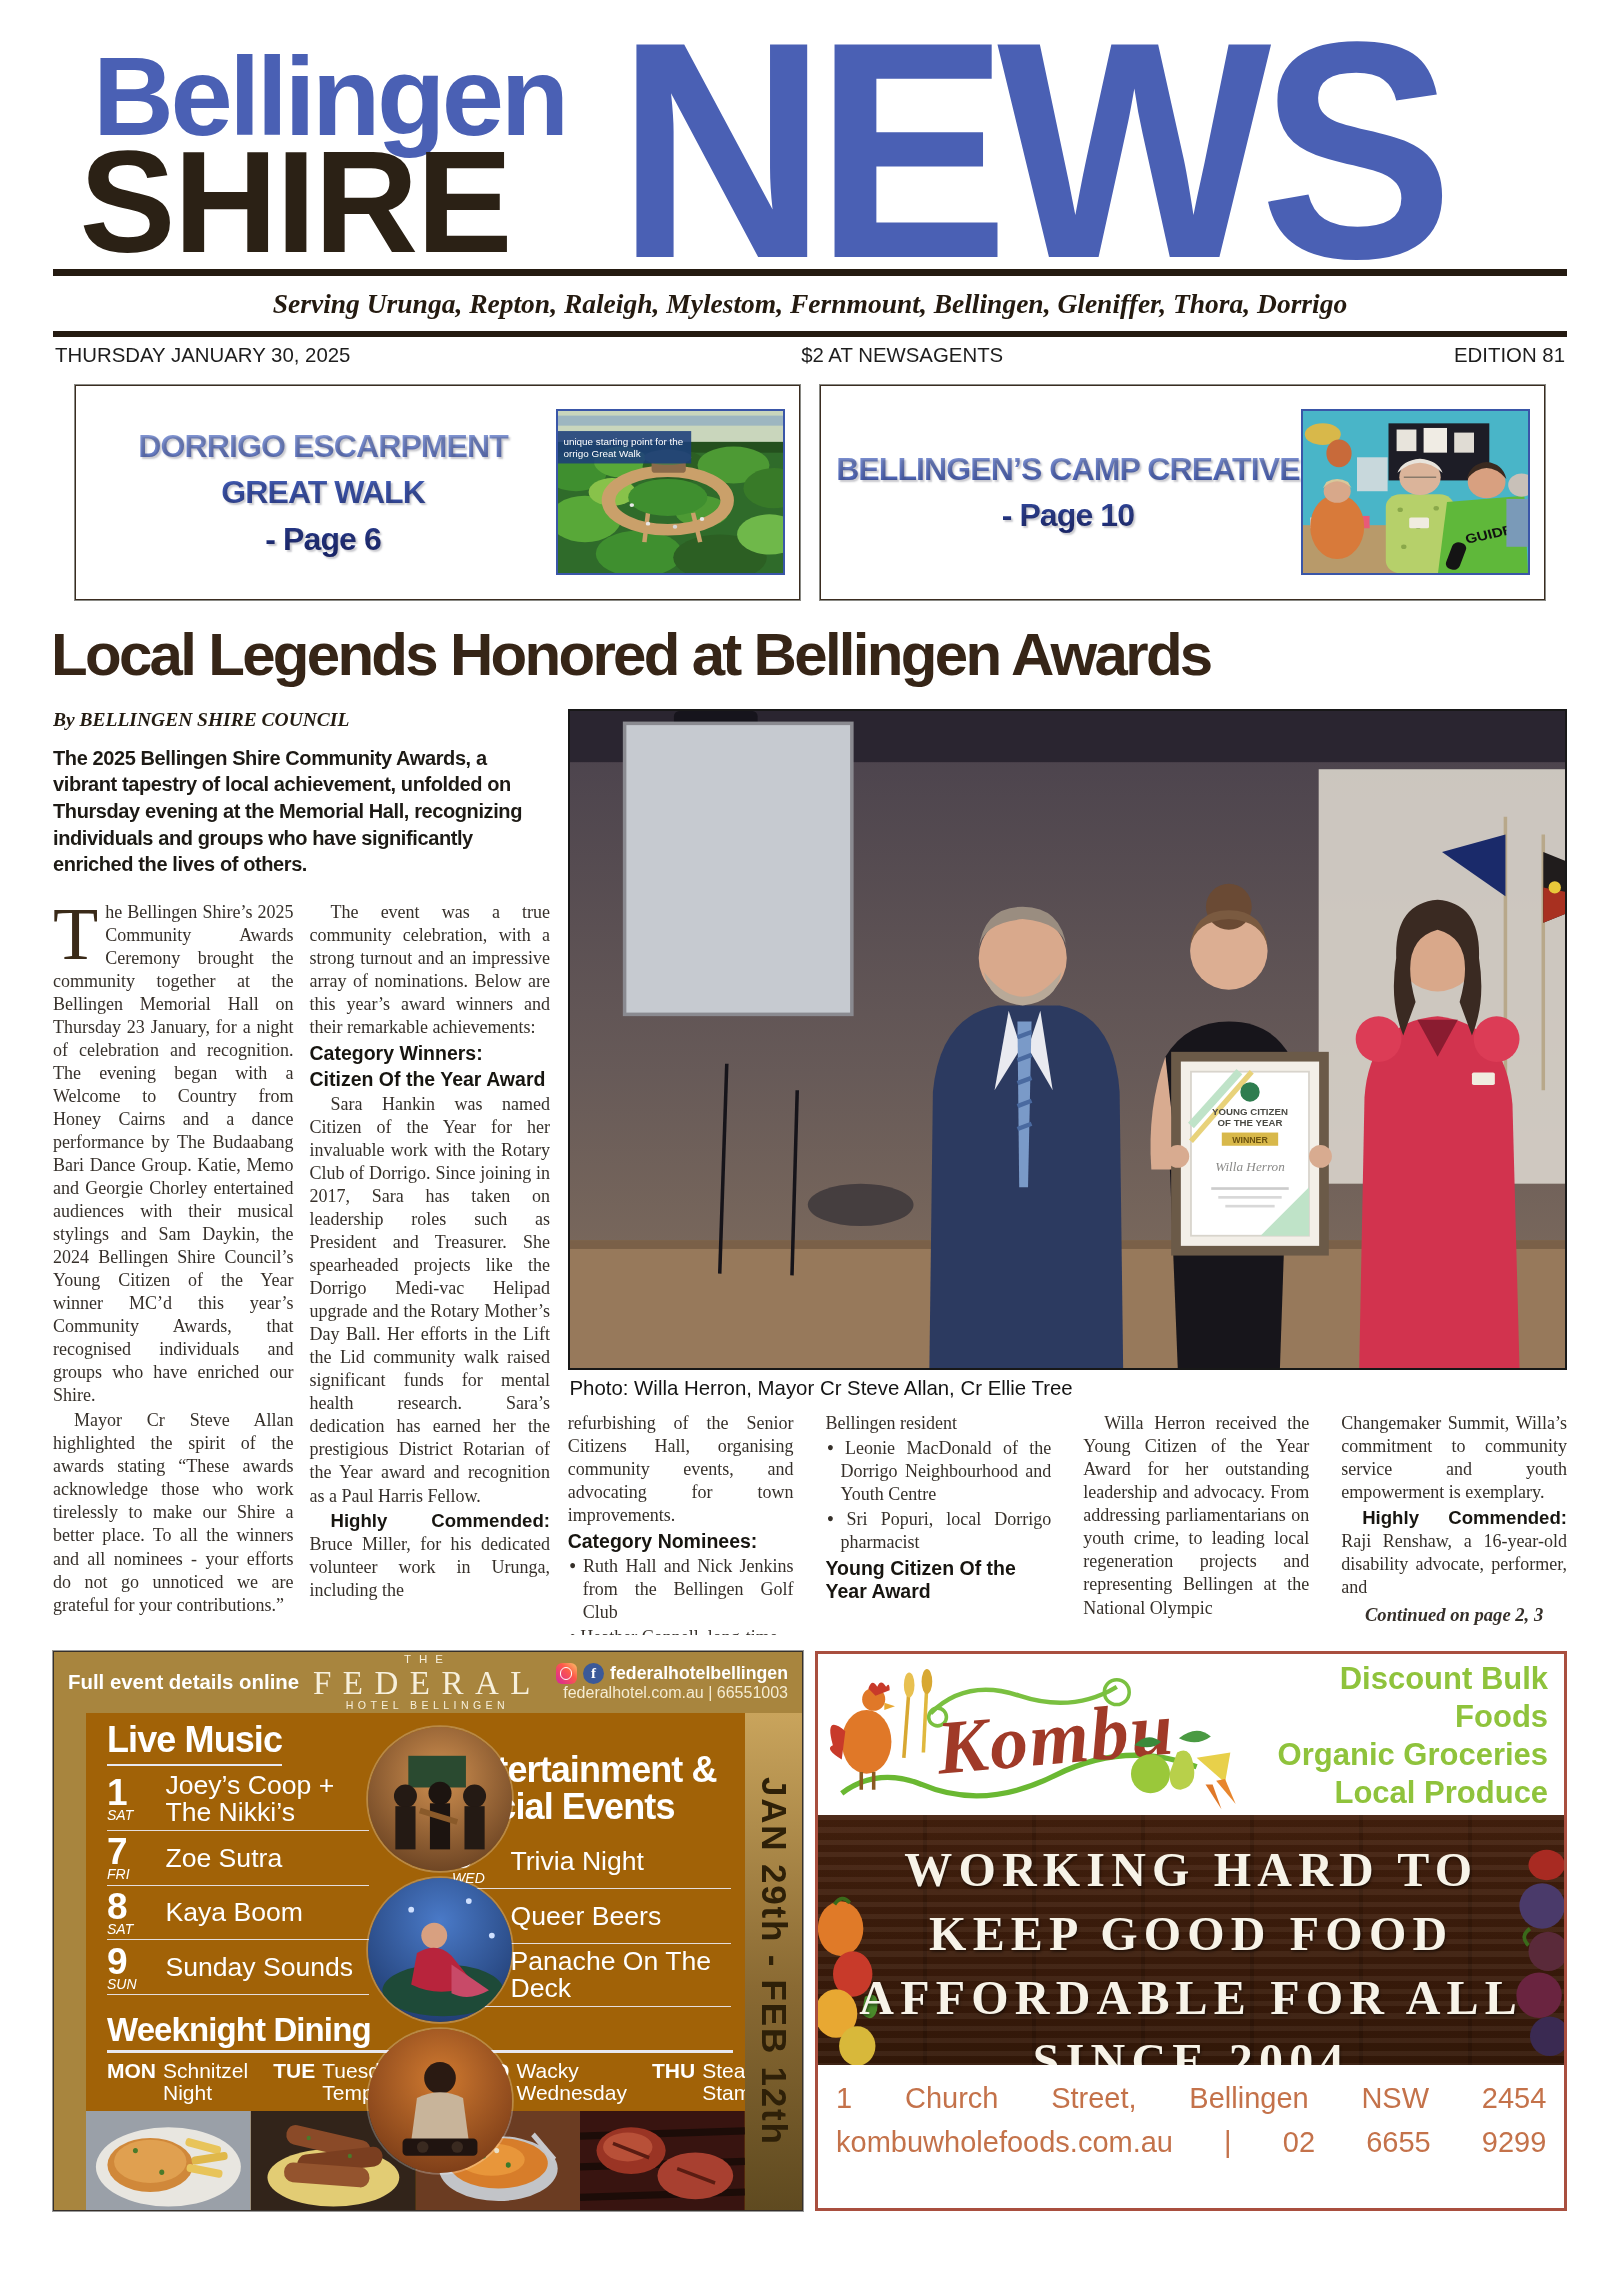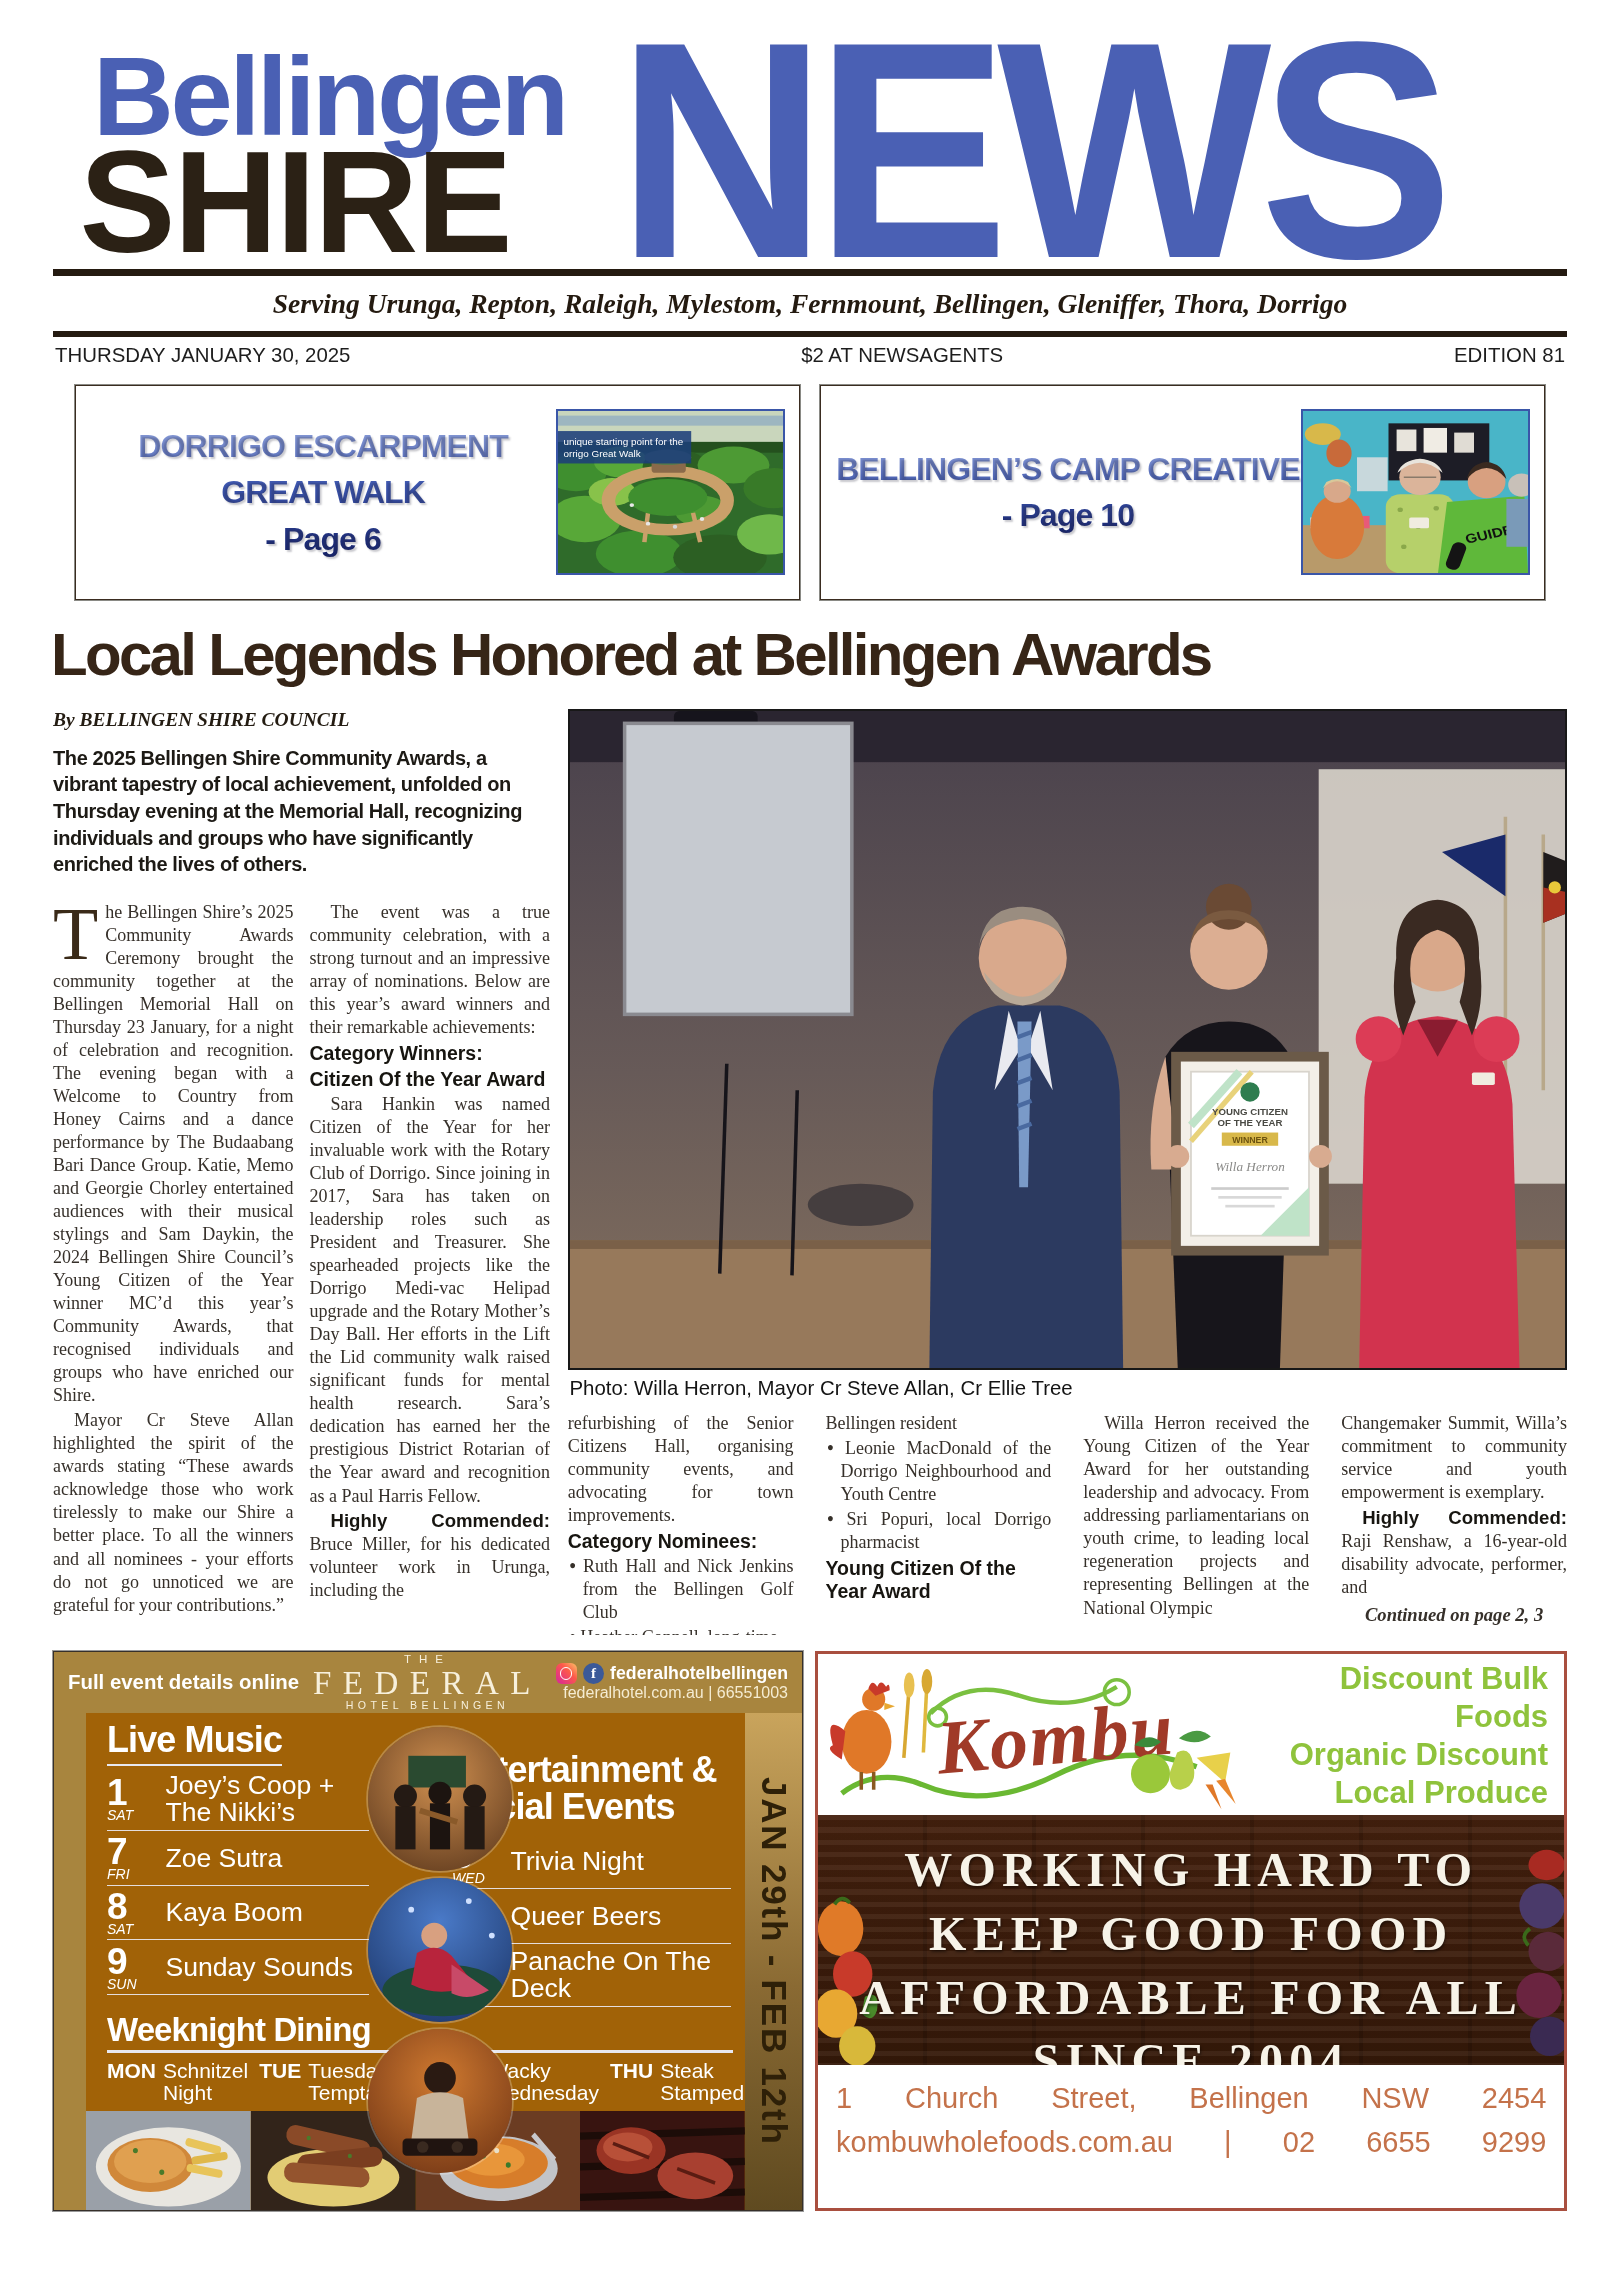--- a/index.html
+++ b/index.html
@@ -102,21 +102,21 @@
   .fed-daynum .d { font-size:14px; font-style:italic; }
   .fed-ev-name { font-size:26.6px; line-height:1.02; }
   .fed-circles { position:absolute; left:282px; top:7px; width:149px; z-index:3; }
   .fed-circle { width:144px; height:144px; border-radius:50%; overflow:hidden; margin-top:7px;
     box-shadow:0 0 0 1.8px rgba(255,255,255,.25); }
   .fed-circle svg { width:100%; height:100%; display:block; }
   .fed-dining { padding:0 12.4px 0 21px; position:relative; z-index:2; }
   .fed-dining .fed-h { font-size:33px; }
   .fed-dining-rule { height:2.7px; background:#e8e8f0; margin:3.5px 0 7px; }
   .fed-dining-row { display:flex; color:#fff; font-family:"Liberation Sans",sans-serif;
-    font-size:21px; line-height:1.05; gap:11px; }
+    font-size:21px; line-height:1.05; gap:25px; }
   .fed-dine { display:flex; gap:7px; flex:1; }
   .fed-dine .day { font-weight:bold; }
   .fed-foods { display:flex; margin-top:7px; height:99px; }
   .fed-foods svg { flex:1; height:100%; display:block; width:25%; }
   .fed-strip { width:57px; flex:0 0 auto;
     background:linear-gradient(180deg,#c9a45c,#8a6a33 55%,#5f4a20);
     display:flex; align-items:center; justify-content:center; }
   .fed-strip span { writing-mode:vertical-rl; font-family:"Liberation Sans",sans-serif;
     font-weight:bold; font-size:35px; color:#2e2008; letter-spacing:1.8px; }
   
@@ -595,21 +595,21 @@
               <path d="M420 110 L458 104 L452 138 Z" fill="#e8d04a"></path>
               <path d="M430 140 L448 168 L438 140 Z" fill="#e07828"></path>
               <path d="M442 136 L464 162 L452 134 Z" fill="#e8862e"></path>
               <path d="M350 96 Q364 80 380 92 Q370 102 350 96 Z" fill="#3a8a3a"></path>
               <path d="M400 88 Q420 72 436 86 Q420 98 400 88 Z" fill="#4a9a42"></path>
             </g>
           </svg>
         </div>
         <div class="kombu-tag">
           <div>Discount Bulk Foods</div>
-          <div>Organic Discount</div>
+          <div>Organic Groceries</div>
           <div>Local Produce</div>
         </div>
       </div>
       <div class="kombu-wood">
         <svg class="kombu-veg left" width="124" height="293" viewBox="0 0 140 330">
           <ellipse cx="18" cy="150" rx="30" ry="36" fill="#e07a28"></ellipse>
           <ellipse cx="34" cy="210" rx="26" ry="30" fill="#c83a2a"></ellipse>
           <ellipse cx="12" cy="262" rx="28" ry="32" fill="#e8a832"></ellipse>
           <ellipse cx="40" cy="305" rx="24" ry="26" fill="#d8b83a"></ellipse>
           <path d="M50 240 Q70 230 66 258 Q60 276 46 262 Z" fill="#4a8a2a"></path>

